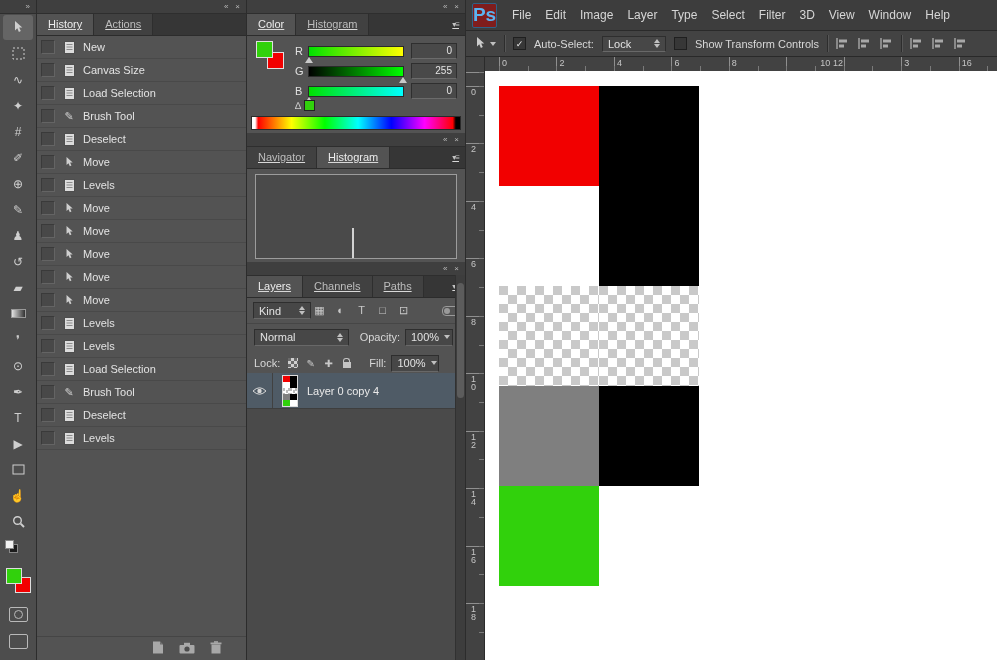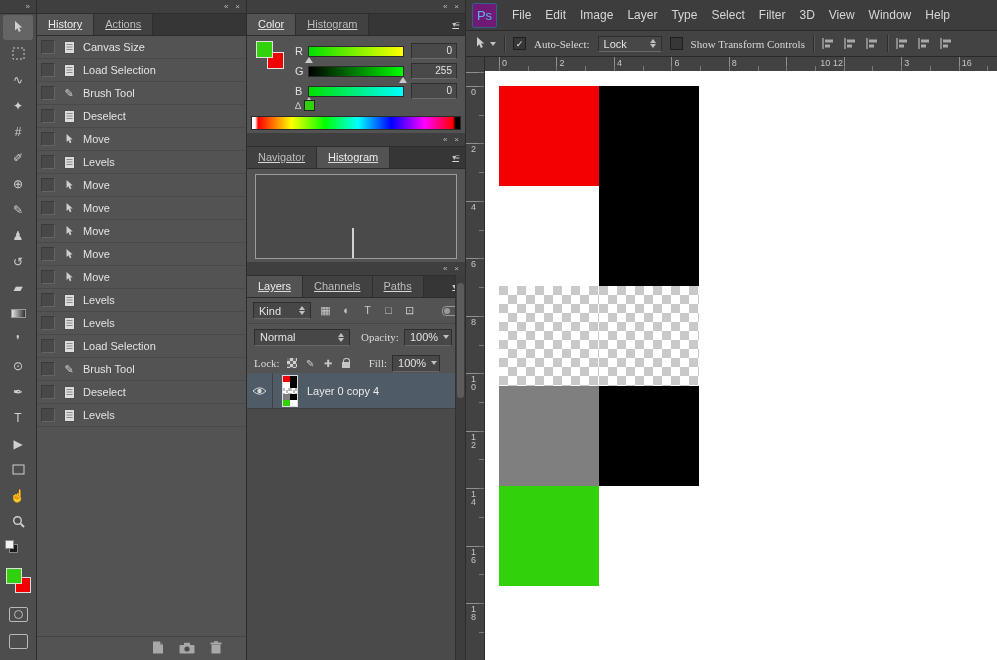--- a/index.html
+++ b/index.html
@@ -63,21 +63,21 @@
     background:linear-gradient(to right,#ffffff 0 1.5%,#ff0000 3%,#ffff00 19%,#00ff00 35%,#00ffff 51%,#0000ff 67%,#ff00ff 83%,#ff0000 96.5%,#000000 98% 100%);}
 
   
   .histo-panel{position:absolute;top:133px;left:0;width:100%;height:129px;}
   .hist-body{position:relative;height:95px;background:#535353;padding:5px 8px;box-sizing:border-box;}
   .histo-frame{position:relative;width:100%;height:100%;background:#4a4a4a;border:1px solid #9c9c9c;box-sizing:border-box;}
   .spike{position:absolute;left:48%;bottom:0;width:2px;height:36%;background:#d2d2d2;}
 
   
   .layers-panel{position:absolute;top:262px;left:0;width:100%;bottom:0;}
-  .filter-row{height:25px;display:flex;align-items:center;gap:6px;padding:0 6px 0 6px;background:#535353;border-bottom:1px solid #464646;}
+  .filter-row{height:25px;display:flex;align-items:center;padding:0 6px 0 6px;background:#535353;border-bottom:1px solid #464646;}
   .blend-row,.lock-row{height:26px;display:flex;align-items:center;gap:5px;padding:0 12px 0 7px;background:#535353;}
   .lock-row{border-bottom:1px solid #464646;}
   .combo{display:inline-flex;align-items:center;gap:5px;background:#474747;border:1px solid #2e2e2e;border-bottom-color:#686868;height:17px;padding:0 5px;color:#e2e2e2;box-sizing:border-box;}
   .tri-up{width:0;height:0;border-left:3px solid transparent;border-right:3px solid transparent;border-bottom:4px solid #c0c0c0;}
   .tri-down{width:0;height:0;border-left:3px solid transparent;border-right:3px solid transparent;border-top:4px solid #c0c0c0;}
   .updn{display:inline-flex;flex-direction:column;gap:1px;margin-left:auto;}
   .ficon{width:17px;display:flex;justify-content:center;color:#c8c8c8;font-size:11px;}
   .lk-ic{width:15px;display:flex;justify-content:center;align-items:center;color:#c8c8c8;font-size:10px;}
   .mini-checker-icon{width:10px;height:10px;background:repeating-conic-gradient(#cfcfcf 0 25%,#6a6a6a 0 50%) 0 0/6px 6px;}
   .padlock{position:relative;width:8px;height:6px;background:#c4c4c4;margin-top:4px;}
@@ -90,26 +90,26 @@
   .eye-cell{width:25px;height:100%;display:flex;align-items:center;justify-content:center;border-right:1px solid #414141;flex:none;}
   .layer-thumb{width:14px;height:30px;margin:0 9px;border:1px solid #dcdcdc;display:grid;grid-template-columns:1fr 1fr;grid-auto-rows:1fr;flex:none;background:#fff;}
   .lt-cell{width:100%;height:100%;}
   .lt-checker{background:repeating-conic-gradient(#ffffff 0 25%,#bbbbbb 0 50%) 0 0/5px 5px;}
   .layer-name{color:#eaeaea;}
   .mid-scroll{position:absolute;right:0;top:275px;bottom:0;width:9px;background:#3d3d3d;border-left:1px solid #313131;}
   .mid-scroll .thumb{position:absolute;left:1px;right:1px;top:8px;height:115px;background:#5c5c5c;border-radius:4px;}
 
   
   .menubar{height:30px;background:#3d3d3d;border-bottom:1px solid #2a2a2a;display:flex;align-items:center;padding-left:6px;}
-  .ps-logo{width:23px;height:23px;background:#701a75;border:1px solid #2f6186;border-radius:2px;color:#5cb3f0;font-weight:normal;font-size:13px;display:flex;align-items:center;justify-content:center;margin-right:8px;flex:none;}
+  .ps-logo{width:23px;height:23px;background:#7f1d1d;border:1px solid #2f6186;border-radius:2px;color:#5cb3f0;font-weight:bold;font-size:19px;display:flex;align-items:center;justify-content:center;margin-right:8px;flex:none;}
   .menu-item{padding:0 7px;font-size:12px;color:#d6d6d6;line-height:30px;white-space:nowrap;}
   .optionsbar{height:25px;background:#434343;border-bottom:1px solid #292929;display:flex;align-items:center;gap:8px;padding:0 8px;color:#d8d8d8;}
   .sep{width:1px;height:17px;background:#2d2d2d;box-shadow:1px 0 0 #565656;flex:none;}
   .cb{width:11px;height:11px;background:#373737;border:1px solid #1f1f1f;display:inline-flex;align-items:center;justify-content:center;font-size:9px;color:#ececec;flex:none;}
-  .opt-label{white-space:nowrap;font-family:Liberation Serif, serif;}
+  .opt-label{white-space:nowrap;}
   .align-group{display:flex;align-items:center;gap:9px;}
   .align-ic{display:flex;}
 
   
   .ruler-row{height:15px;display:flex;}
   .ruler-corner{width:18px;height:15px;background:#424242;border-right:1px solid #2b2b2b;border-bottom:1px solid #2b2b2b;flex:none;}
   .hruler{position:relative;flex:1;background:#424242;border-bottom:1px solid #2b2b2b;overflow:hidden;
     background-image:repeating-linear-gradient(90deg,#8f8f8f 0 1px,transparent 1px 57.46px);background-position:14px 0;}
   .hruler::after{content:"";position:absolute;left:0;right:0;bottom:0;height:5px;
     background-image:repeating-linear-gradient(90deg,#7a7a7a 0 1px,transparent 1px 28.73px);background-position:14px 0;}
@@ -230,20 +230,32 @@
   <div class="history-col">
     <div class="mini-hdr">
       <span class="hico">«</span>
       <span class="hico">×</span>
     </div>
     <div class="tabstrip">
         <span class="tab active">History</span>
         <span class="tab">Actions</span>
       </div>
     <div class="hist-list" id="hist-list">
+        <div class="hist-row">
+          <span class="well"></span>
+          <span class="hicon">
+            <svg width="11" height="13">
+              <rect x="0.5" y="0.5" width="10" height="12" fill="#dcdcdc" stroke="#4e4e4e"></rect>
+              <line x1="2.5" y1="3.5" x2="8.5" y2="3.5" stroke="#8a8a8a"></line>
+              <line x1="2.5" y1="6" x2="8.5" y2="6" stroke="#8a8a8a"></line>
+              <line x1="2.5" y1="8.5" x2="8.5" y2="8.5" stroke="#8a8a8a"></line>
+            </svg>
+          </span>
+          <span class="hist-label">New</span>
+        </div>
         <div class="hist-row">
           <span class="well"></span>
           <span class="hicon">
             <svg width="11" height="13">
               <rect x="0.5" y="0.5" width="10" height="12" fill="#dcdcdc" stroke="#4e4e4e"></rect>
               <line x1="2.5" y1="3.5" x2="8.5" y2="3.5" stroke="#8a8a8a"></line>
               <line x1="2.5" y1="6" x2="8.5" y2="6" stroke="#8a8a8a"></line>
               <line x1="2.5" y1="8.5" x2="8.5" y2="8.5" stroke="#8a8a8a"></line>
             </svg>
           </span>

